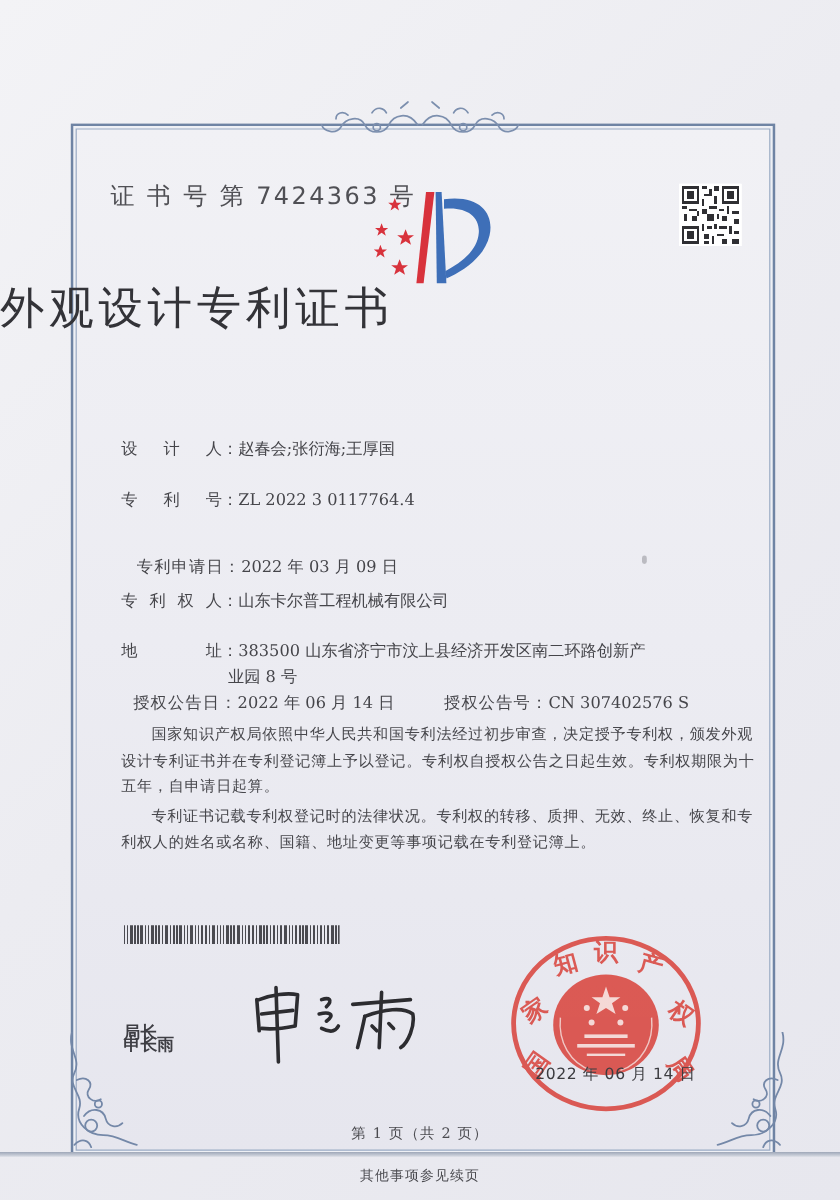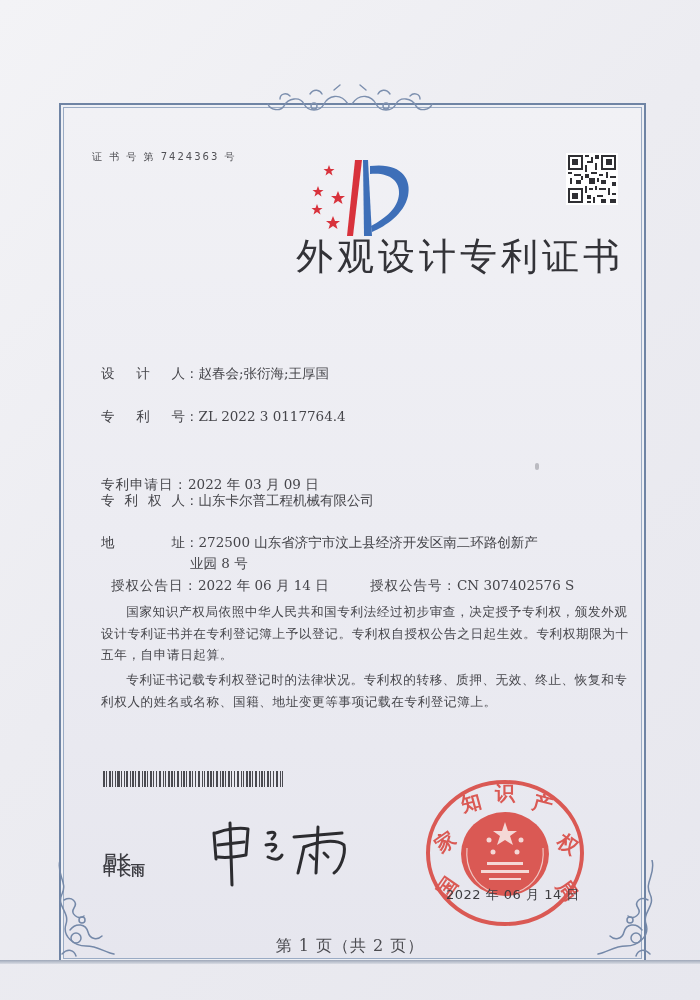--- a/index.html
+++ b/index.html
@@ -24,40 +24,40 @@
       position: absolute; left: 250px; top: 82px; width: 200px; height: 40px;
     }
     .corner {
       position: absolute; width: 70px; height: 110px;
     }
     .corner.bl { left: 52px; top: 860px; }
     .corner.br { left: 590px; top: 860px; }
 
     .cert-no {
       position: absolute; left: 92px; top: 150px;
-      font-size: 10px; letter-spacing: 2px; color: #505055;
+      font-size: 20px; letter-spacing: 2px; color: #505055;
       font-family: "DejaVu Sans", sans-serif;
     }
     .logo { position: absolute; left: 300px; top: 148px; width: 120px; height: 92px; }
     .qr { position: absolute; left: 566px; top: 153px; width: 52px; height: 52px; background: #fff; }
     .title {
-      position: absolute; left: 0; width: 624px; top: 232px; text-align: right;
+      position: absolute; left: 0; width: 624px; top: 232px; text-align: left;
       font-family: "DejaVu Sans", sans-serif; font-size: 37px; letter-spacing: 4px;
       color: #333338; font-weight: normal;
     }
     .field {
       position: absolute; left: 101px; font-size: 13.5px; color: #45454a; white-space: nowrap;
     }
     .field .lbl { display: inline-block; letter-spacing: 1px; }
     .field .val { display: inline-block; }
     .lbl-spread { display: inline-flex; justify-content: space-between; width: 84px; }
     .f-name { top: 322px; }
     .f-designer { top: 365px; }
     .f-patno { top: 408px; }
-    .f-appdate { top: 476px; }
+    .f-appdate { top: 464px; margin-left: 13px; }
     .f-owner { top: 492px; }
     .f-addr { top: 534px; }
     .f-addr2 { top: 555px; left: 190px; }
     .f-grantdate { top: 577px; margin-left: 10px; }
     .f-grantno { top: 577px; left: 370px; }
 
     .para {
       position: absolute; left: 101px; width: 530px; font-size: 12.6px; line-height: 21.5px;
       color: #47474c; text-indent: 2em; letter-spacing: 0.6px;
     }
@@ -74,21 +74,21 @@
       font-size: 14px; font-weight: bold; color: #3e3e44;
     }
     .signature { position: absolute; left: 210px; top: 815px; width: 150px; height: 75px; }
     .seal { position: absolute; left: 423px; top: 778px; width: 165px; height: 150px; }
     .seal-date {
       position: absolute; left: 446px; top: 886px; font-family: "DejaVu Sans", sans-serif;
       font-size: 13px; color: #3c3c40; letter-spacing: 0.5px;
     }
     .page-no {
       position: absolute; left: 0; width: 700px; top: 936px; text-align: center;
-      font-size: 16px; color: #4b4b50; letter-spacing: 1px;
+      font-size: 12px; color: #4b4b50; letter-spacing: 1px;
     }
     .divider {
       position: absolute; left: 0; top: 960px; width: 700px; height: 4px;
       background: linear-gradient(180deg, #9ea7b8, #d9dce4);
     }
     .bottom-note {
       position: absolute; left: 0; width: 700px; top: 972px; text-align: center;
       font-size: 11.5px; color: #4b4b50; letter-spacing: 1px;
     }
     .scuff { position: absolute; left: 535px; top: 463px; width: 4px; height: 7px; background: #9a9aa0; border-radius: 2px; opacity: .6; }
@@ -231,21 +231,21 @@
       <span>利</span>
       <span>权</span>
       <span>人</span>
     </span><span>：</span><span class="val">山东卡尔普工程机械有限公司</span>
   </div>
 
   <div class="field f-addr">
     <span class="lbl-spread">
       <span>地</span>
       <span>址</span>
-    </span><span>：</span><span class="val">272500 山东省济宁市汶上县经济开发区南二环路创新产</span>
+    </span><span>：</span><span class="val">383500 山东省济宁市汶上县经济开发区南二环路创新产</span>
   </div>
   <div class="field f-addr2">业园 8 号</div>
 
   <div class="field f-grantdate">
     <span class="lbl">授权公告日：</span><span class="val">2022 年 06 月 14 日</span>
   </div>
   <div class="field f-grantno">
     <span class="lbl">授权公告号：</span><span class="val">CN 307402576 S</span>
   </div>
 
@@ -367,13 +367,14 @@
         <text x="110" y="32" transform="rotate(15 118 24)">产</text>
         <text x="136" y="72" transform="rotate(35 144 64)">权</text>
         <text x="136" y="118" transform="rotate(55 144 110)">局</text>
       </g>
     </g>
   </svg>
   <div class="seal-date">2022 年 06 月 14 日</div>
 
   <div class="page-no">第 1 页（共 2 页）</div>
   <div class="divider"></div>
+  <div class="bottom-note">其他事项参见续页</div>
 </div>
 
 </body></html>

